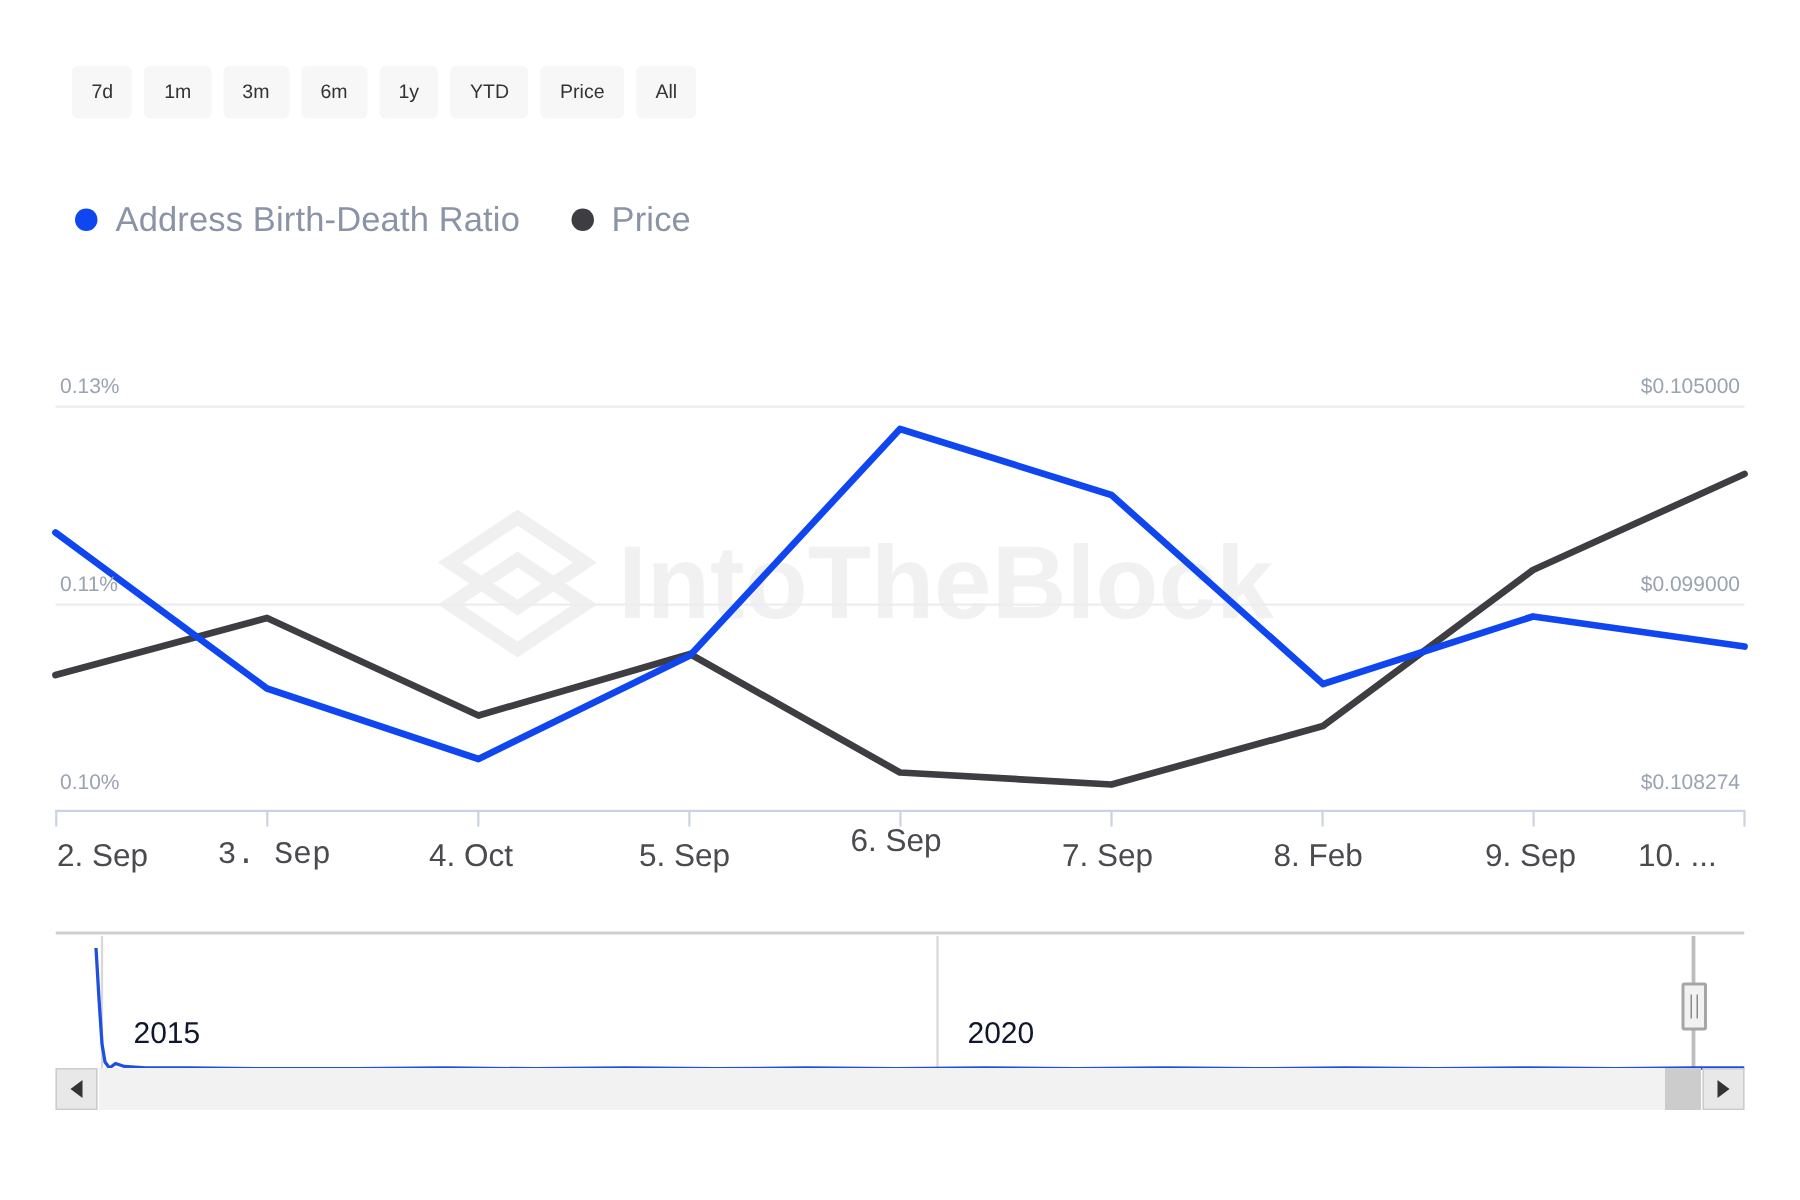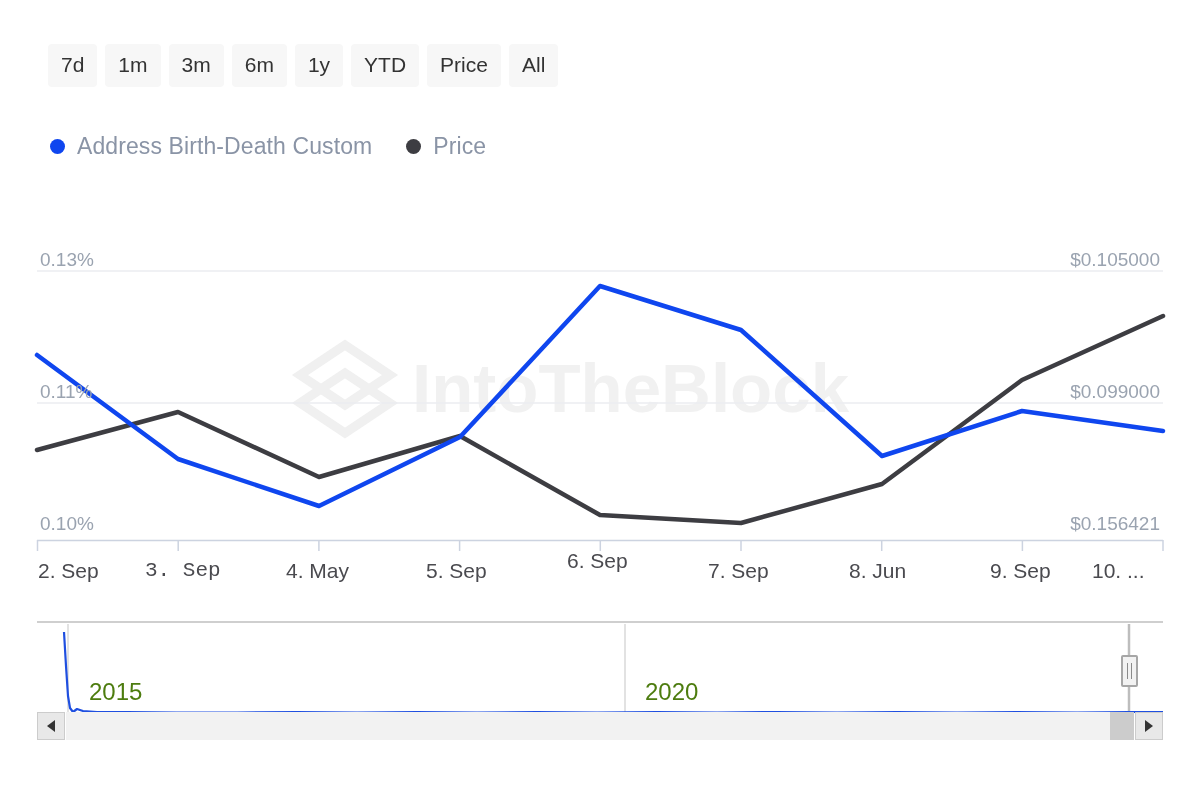--- a/index.html
+++ b/index.html
@@ -24,21 +24,21 @@
     display: flex;
     align-items: center;
     gap: 8px;
   }
   .range-btn {
     background: #f7f7f7;
     border: none;
     border-radius: 4px;
     color: #333333;
     font-family: "Liberation Sans", sans-serif;
-    font-size: 21px;
+    font-size: 13px;
     line-height: 1;
     padding: 10px 13px 12px 13px;
     cursor: pointer;
     white-space: nowrap;
   }
 
   
   #legend {
     position: absolute;
     left: 50px;
@@ -70,43 +70,43 @@
   #chart-plot {
     position: absolute;
     left: 0;
     top: 0;
     width: 1200px;
     height: 800px;
     pointer-events: none;
   }
   .axis-label {
     position: absolute;
-    font-size: 19px;
+    font-size: 14px;
     color: #9aa3b0;
     white-space: nowrap;
   }
   .xaxis-label {
     position: absolute;
     font-size: 21px;
     color: #4a4a4f;
     white-space: nowrap;
   }
 
   
   #navigator {
     position: absolute;
     left: 37px;
     top: 620px;
     width: 1126px;
     height: 100px;
   }
   #nav-year-2015, #nav-year-2020 {
     position: absolute;
-    font-size: 24px;
-    color: #4d7c0f;
+    font-size: 20px;
+    color: #0f172a;
   }
   #nav-handle {
     position: absolute;
     left: 1084px;
     top: 35px;
     width: 17px;
     height: 32px;
     background: #f2f2f2;
     border: 2px solid #a6a6a6;
     border-radius: 2px;
@@ -175,21 +175,21 @@
   <button class="range-btn">6m</button>
   <button class="range-btn">1y</button>
   <button class="range-btn">YTD</button>
   <button class="range-btn">Price</button>
   <button class="range-btn">All</button>
 </div>
 
 <div id="legend">
   <div class="legend-item">
     <span class="legend-dot" style="background:#0f46ef"></span>
-    <span class="legend-label">Address Birth-Death Custom</span>
+    <span class="legend-label">Address Birth-Death Ratio</span>
   </div>
   <div class="legend-item">
     <span class="legend-dot" style="background:#3d3d42"></span>
     <span class="legend-label">Price</span>
   </div>
 </div>
 
 <svg id="chart-plot" viewBox="0 0 1200 800">
 
   <g opacity="1">
@@ -220,29 +220,29 @@
 
   <polyline fill="none" stroke="#0f46ef" stroke-width="4.5" stroke-linejoin="round" stroke-linecap="round" points="37,355 178,459 319,506 460,437 600,286 741,330 882,456 1022,411 1163,431"></polyline>
 </svg>
 
 <div class="axis-label" style="left:40px; top:249px;">0.13%</div>
 <div class="axis-label" style="left:40px; top:381px;">0.11%</div>
 <div class="axis-label" style="left:40px; top:513px;">0.10%</div>
 
 <div class="axis-label" style="right:40px; top:249px;">$0.105000</div>
 <div class="axis-label" style="right:40px; top:381px;">$0.099000</div>
-<div class="axis-label" style="right:40px; top:513px;">$0.156421</div>
+<div class="axis-label" style="right:40px; top:513px;">$0.108274</div>
 
 <div class="xaxis-label" style="left:38px;   top:559px;">2. Sep</div>
 <div class="xaxis-label" style="left:145px;  top:559px;font-family:Liberation Mono, monospace;">3. Sep</div>
-<div class="xaxis-label" style="left:286px;  top:559px;">4. May</div>
+<div class="xaxis-label" style="left:286px;  top:559px;">4. Oct</div>
 <div class="xaxis-label" style="left:426px;  top:559px;">5. Sep</div>
 <div class="xaxis-label" style="left:567px;  top:549px;">6. Sep</div>
 <div class="xaxis-label" style="left:708px;  top:559px;">7. Sep</div>
-<div class="xaxis-label" style="left:849px;  top:559px;">8. Jun</div>
+<div class="xaxis-label" style="left:849px;  top:559px;">8. Feb</div>
 <div class="xaxis-label" style="left:990px;  top:559px;">9. Sep</div>
 <div class="xaxis-label" style="left:1092px; top:559px;">10. ...</div>
 
 <div id="navigator">
   <svg width="1126" height="100" viewBox="0 0 1126 100">
     <line x1="0" y1="2" x2="1126" y2="2" stroke="#cfcfcf" stroke-width="2"></line>
     <line x1="31" y1="4" x2="31" y2="96" stroke="#d8d8d8" stroke-width="1.5"></line>
     <line x1="588" y1="4" x2="588" y2="96" stroke="#d8d8d8" stroke-width="1.5"></line>
     <line x1="1092" y1="4" x2="1092" y2="96" stroke="#bdbdbd" stroke-width="2.5"></line>
     <polyline fill="none" stroke="#1f4fe0" stroke-width="2.2" stroke-linejoin="round" points="27,12 29,46 31,76 33,88 36,92 40,89 46,91 60,92 90,92 140,92.5 200,92.5 260,92 320,92.5 380,92 440,92.5 500,92 560,92.5 620,92 680,92.5 740,92 800,92.5 860,92 920,92.5 980,92 1040,92.5 1092,92 1126,92"></polyline>

